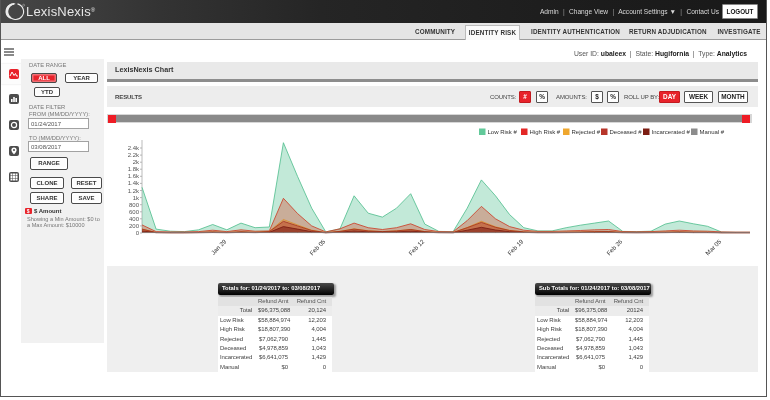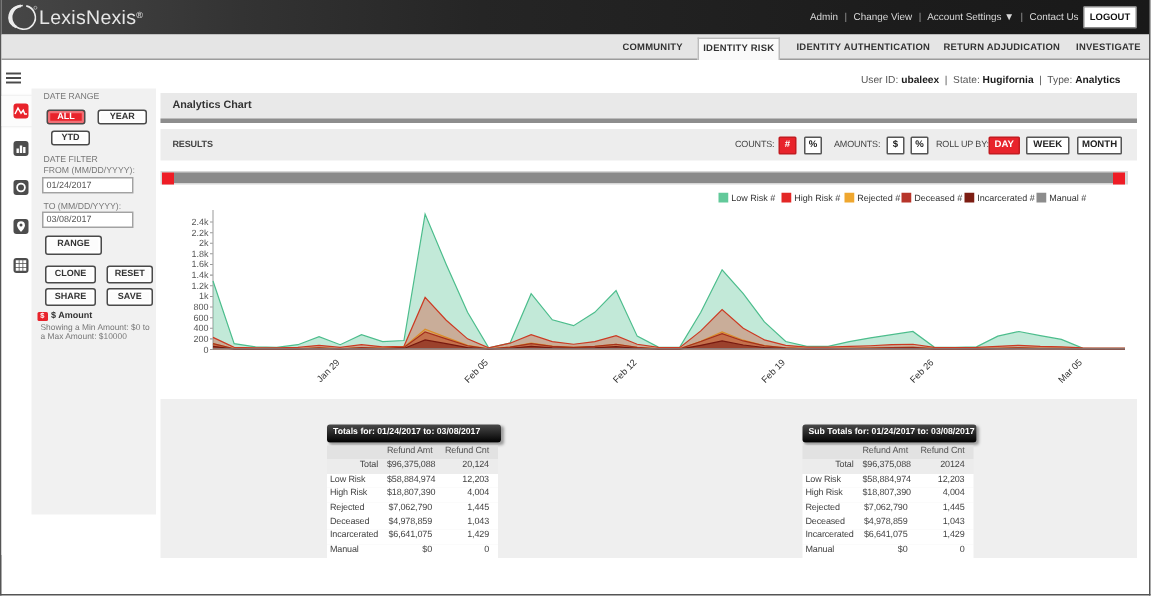--- a/index.html
+++ b/index.html
@@ -139,21 +139,21 @@
     <div class="pbtn" style="left:50px;top:118px;width:31px;height:12px;line-height:10px;">RESET</div>
     <div class="pbtn" style="left:9px;top:132.5px;width:34px;height:12px;line-height:10px;">SHARE</div>
     <div class="pbtn" style="left:50px;top:132.5px;width:31px;height:12px;line-height:10px;">SAVE</div>
     <div style="position:absolute;left:4px;top:148.5px;width:6.5px;height:6.5px;background:#e8232b;color:#fff;font-size:5px;font-weight:bold;text-align:center;line-height:6.5px;border-radius:1px;">$</div>
     <div style="position:absolute;left:13px;top:148.5px;font-size:6px;font-weight:bold;color:#333;">$ Amount</div>
     <div style="position:absolute;left:6px;top:156.5px;font-size:5.6px;color:#777;">Showing a Min Amount: $0 to</div>
     <div style="position:absolute;left:6px;top:162.5px;font-size:5.6px;color:#777;">a Max Amount: $10000</div>
   </div>
   <div id="main">
     <div id="userline">User ID: <b>ubaleex</b> &nbsp;|&nbsp; State: <b>Hugifornia</b> &nbsp;|&nbsp; Type: <b>Analytics</b></div>
-    <div id="tsbar">Analytics Chart</div>
+    <div id="tsbar">LexisNexis Chart</div>
     <div id="resbar">
       <div class="lbl" style="left:8px;font-weight:bold;">RESULTS</div>
       <div class="lbl" style="left:383px;">COUNTS:</div>
       <div class="cbtn red" style="left:412px;width:12px;">#</div>
       <div class="cbtn" style="left:429px;width:12px;">%</div>
       <div class="lbl" style="left:449px;">AMOUNTS:</div>
       <div class="cbtn" style="left:484px;width:12px;">$</div>
       <div class="cbtn" style="left:500px;width:12px;">%</div>
       <div class="lbl" style="left:517px;">ROLL UP BY:</div>
       <div class="cbtn red" style="left:552px;width:21px;">DAY</div>

